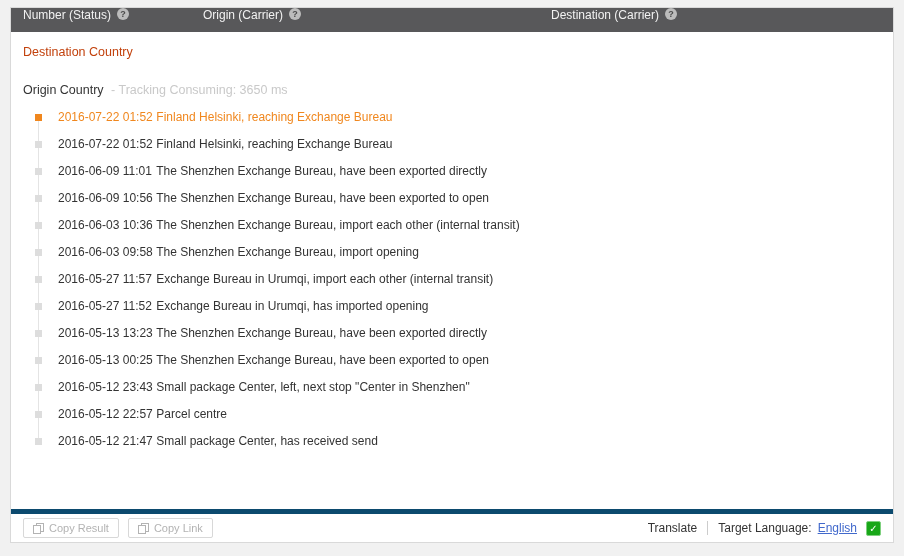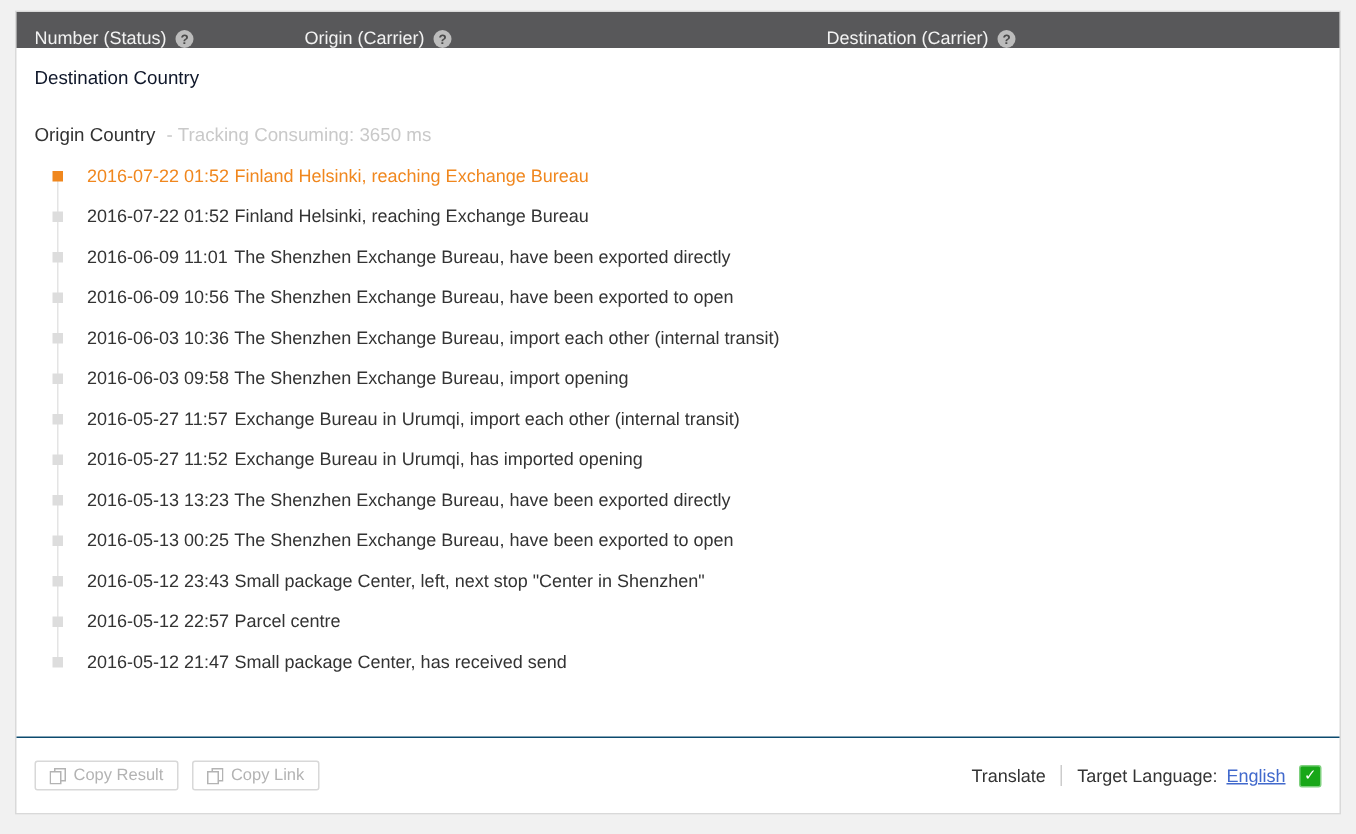--- a/index.html
+++ b/index.html
@@ -27,42 +27,42 @@
   .hdr {
     position: relative;
     height: 24px;
     flex: 0 0 24px;
     background: var(--header-bg);
     color: #f2f2f2;
     font-size: 12px;
   }
   .hcol {
     position: absolute; top: 0; height: 24px;
-    display: flex; align-items: flex-end; gap: 6px;
+    display: flex; align-items: flex-start; gap: 6px;
     white-space: nowrap;
   }
   .hcol.c1 { left: 12px; }
   .hcol.c2 { left: 192px; }
   .hcol.c3 { left: 540px; }
   .help-icon {
     display: inline-block;
     width: 12px; height: 12px;
     border-radius: 50%;
     background: #bcbcbc;
     color: #4a4a4a;
     font-size: 9px; line-height: 12px;
     text-align: center; font-weight: bold;
     cursor: pointer;
   }
   
   .content { flex: 1 1 auto; overflow: hidden; }
   .dest-label {
     margin: 10px 0 10px 12px;
     height: 20px; line-height: 20px;
-    font-size: 12.5px; color: #0f172a;
+    font-size: 12.5px; color: #c2410c;
   }
   .origin-line {
     margin: 18px 0 0 12px;
     height: 20px; line-height: 20px;
     font-size: 12.5px; color: #333;
   }
   .muted { color: #c9c9c9; margin-left: 4px; font-size: 12.5px; }
   
   .timeline { position: relative; margin-top: 4px; }
   .timeline::before {
@@ -88,23 +88,23 @@
     z-index: 1;
   }
   .event-row .date { display: inline-block; width: 95px; color: #333; }
   .event-row .desc { color: #333; }
   .event-row.highlighted .date,
   .event-row.highlighted .desc { color: var(--accent); }
   .event-row.highlighted .dot { background: var(--accent); }
   
   .footer {
     flex: 0 0 30px;
-    border-top: 1px solid #0c4a6e;
+    border-top: 5px solid #0c4a6e;
     display: flex; align-items: center;
-    padding: 15px 12px;
+    padding: 4px 12px;
     justify-content: space-between;
   }
   .foot-left { display: flex; align-items: center; }
   .copy-btn {
     display: inline-flex; align-items: center; gap: 5px;
     border: 1px solid #d8d8d8; border-radius: 2px;
     background: #fff; color: #b3b3b3;
     font-size: 11px;
     font-family: "Liberation Sans", "DejaVu Sans", sans-serif;
     padding: 3px 9px;

